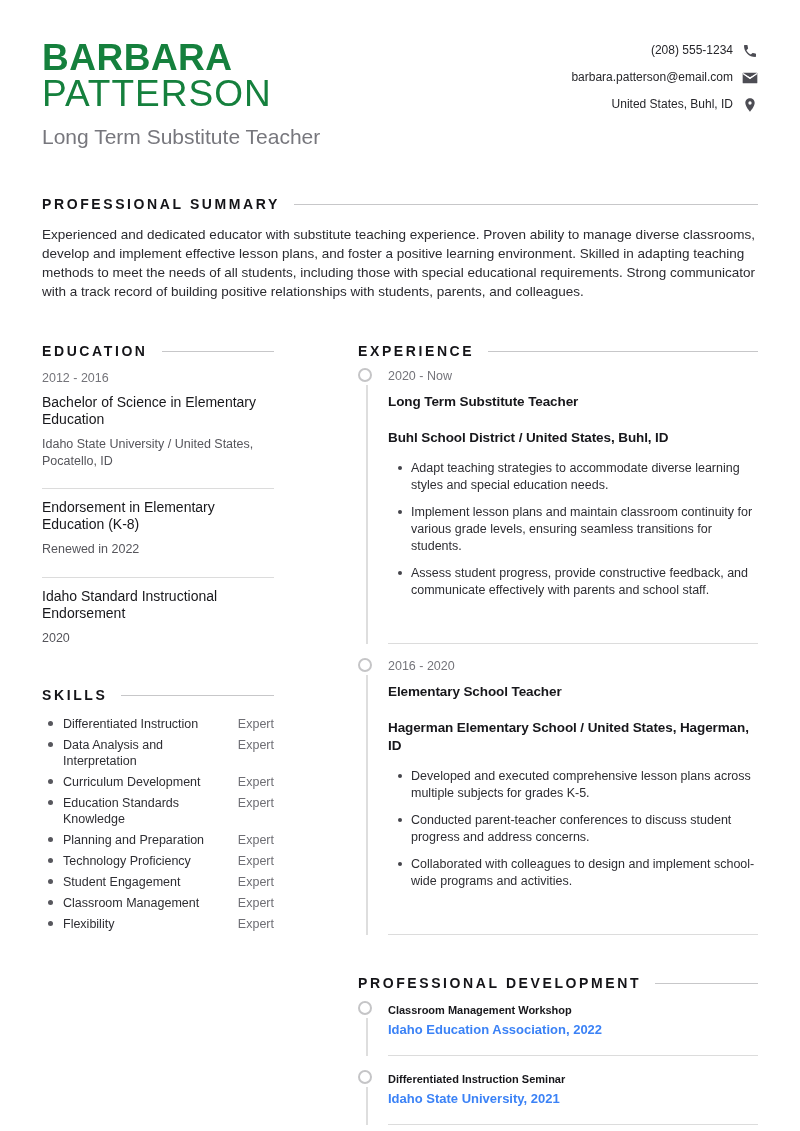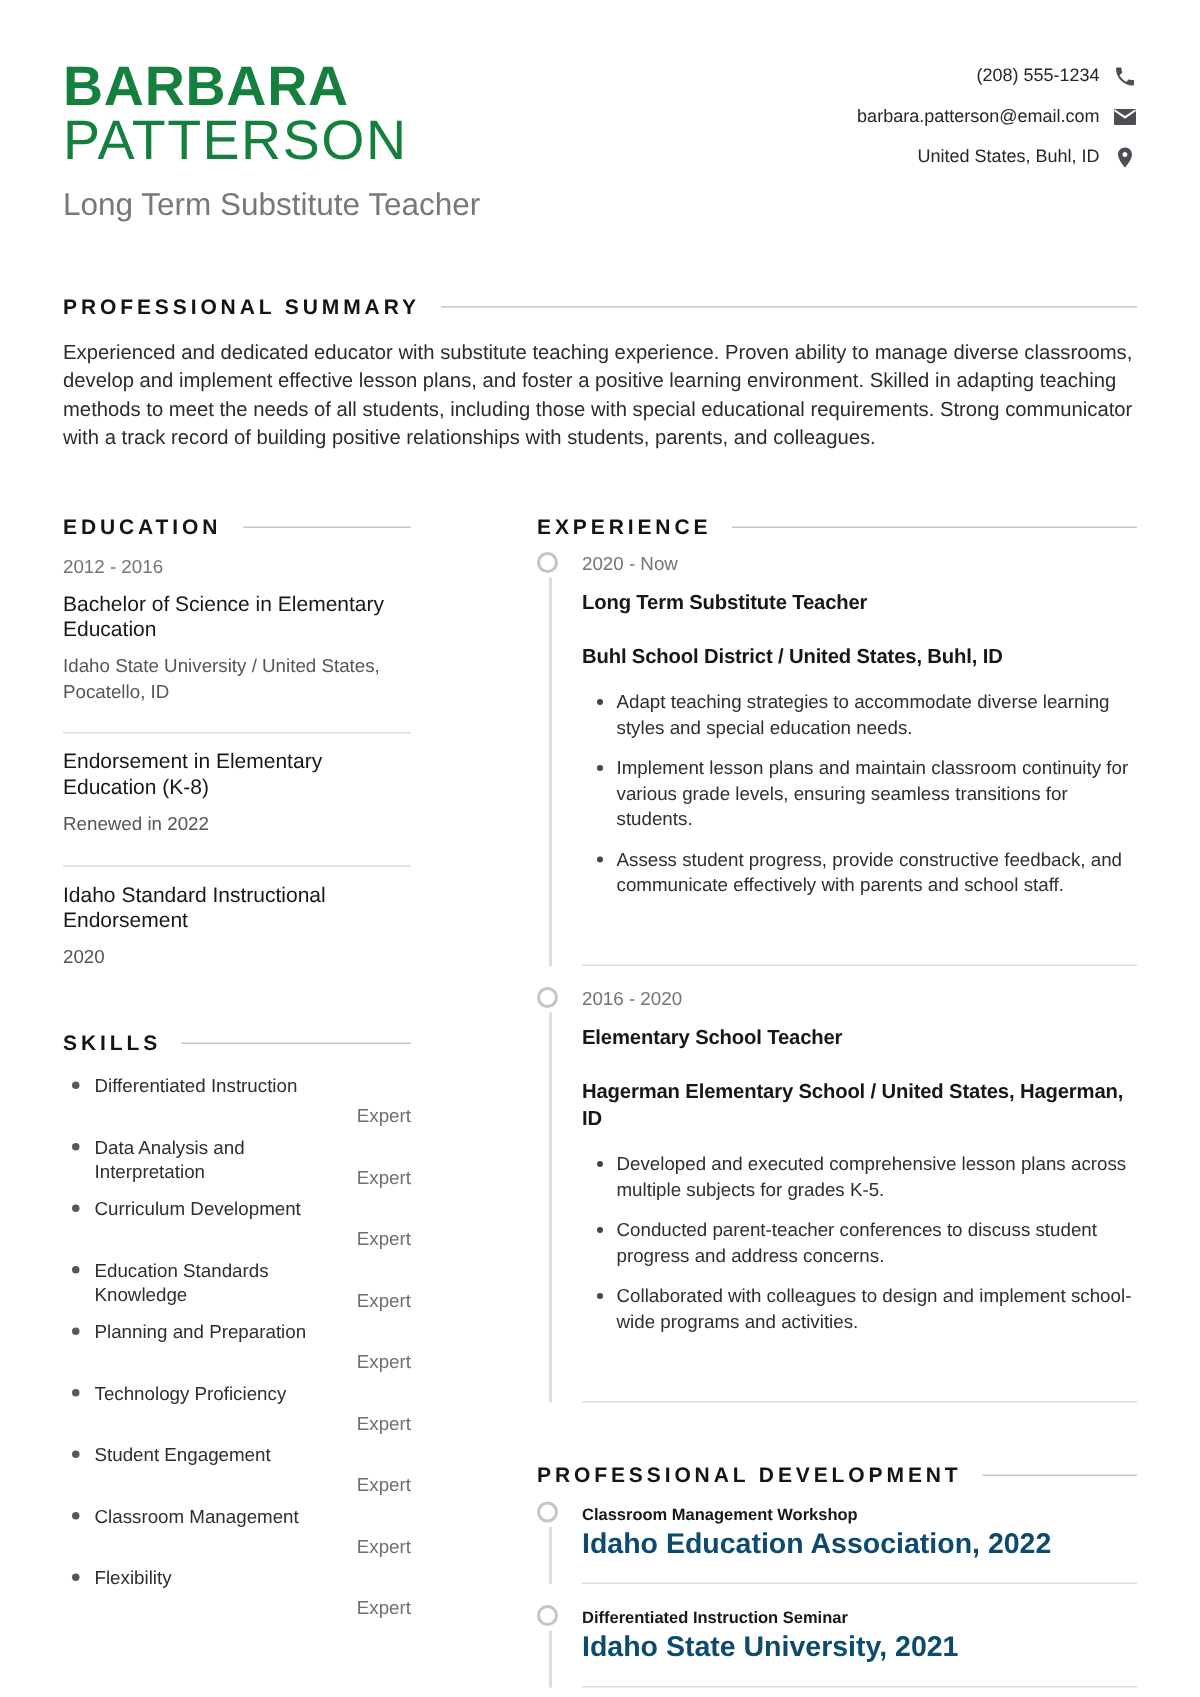--- a/index.html
+++ b/index.html
@@ -37,42 +37,42 @@
   .edu-entry .etitle { font-size:14px; font-weight:normal; line-height:17px; margin-top:9px; color:#17171b; }
   .edu-entry .esub { font-size:12.5px; line-height:16.5px; color:#55555b; margin-top:8px; }
   .edu-divider { height:1px; background:#dcdcdc; margin:19px 0 10px 0; border:0; }
 
   
   .skills-section { margin-top:41px; }
   .skills-list { margin-top:10px; }
   .skill-row { display:flex; align-items:flex-start; padding:2.5px 0; font-size:12.5px; line-height:16px; }
   .skill-bullet { width:5px; height:5px; border-radius:50%; background:#57575d; margin:5.5px 10px 0 6px; flex-shrink:0; }
   .skill-name { flex:1; color:#2e2e33; padding-right:8px; }
-  .skill-level { color:#6e6e74;margin-top:20px; }
+  .skill-level { color:#6e6e74; }
 
   
   .timeline-entry { display:flex; }
   .timeline-entry + .timeline-entry { margin-top:14px; }
   .tl-gutter { width:30px; display:flex; flex-direction:column; flex-shrink:0; }
   .tl-circle { width:14px; height:14px; border:2px solid #c5c5c7; border-radius:50%; background:#fff; flex-shrink:0; }
   .tl-line { width:2px; background:#dedede; flex:1; margin-left:8px; margin-top:3px; }
   .tl-content { flex:1; padding-bottom:34px; border-bottom:1px solid #dcdcdc; min-width:0; }
 
   .xp-entries { margin-top:9px; }
   .xp-date { font-size:12.5px; color:#74747a; padding-top:1px; }
   .xp-title { font-size:13.5px; font-weight:bold; line-height:18px; margin-top:10px; color:#17171b; letter-spacing:-0.1px; }
   .xp-org { font-size:13.5px; font-weight:bold; line-height:18px; margin-top:18px; color:#17171b; letter-spacing:-0.1px; }
   .xp-bullets { margin-top:13px; }
   .xp-bullet { display:flex; gap:9px; padding-left:10px; margin-bottom:10px; font-size:12.5px; line-height:17px; color:#2e2e33; }
   .xp-bullet .bdot { width:4px; height:4px; border-radius:50%; background:#44444a; margin-top:6px; flex-shrink:0; }
 
   .pd-section { margin-top:40px; }
   .pd-entries { margin-top:10px; }
   .pd-title { font-size:11px; font-weight:bold; line-height:19px; color:#17171b; }
-  .pd-sub { font-size:19px; font-weight:bold; line-height:19px; color:#0c4a6e; }
+  .pd-sub { font-size:13px; font-weight:bold; line-height:19px; color:#3b82f6; }
   .pd-content { padding-bottom:16px; }
 </style>
 </head>
 <body>
 
 <div class="page">
 
   <div class="header">
     <div class="name-block">
       <div class="name">

